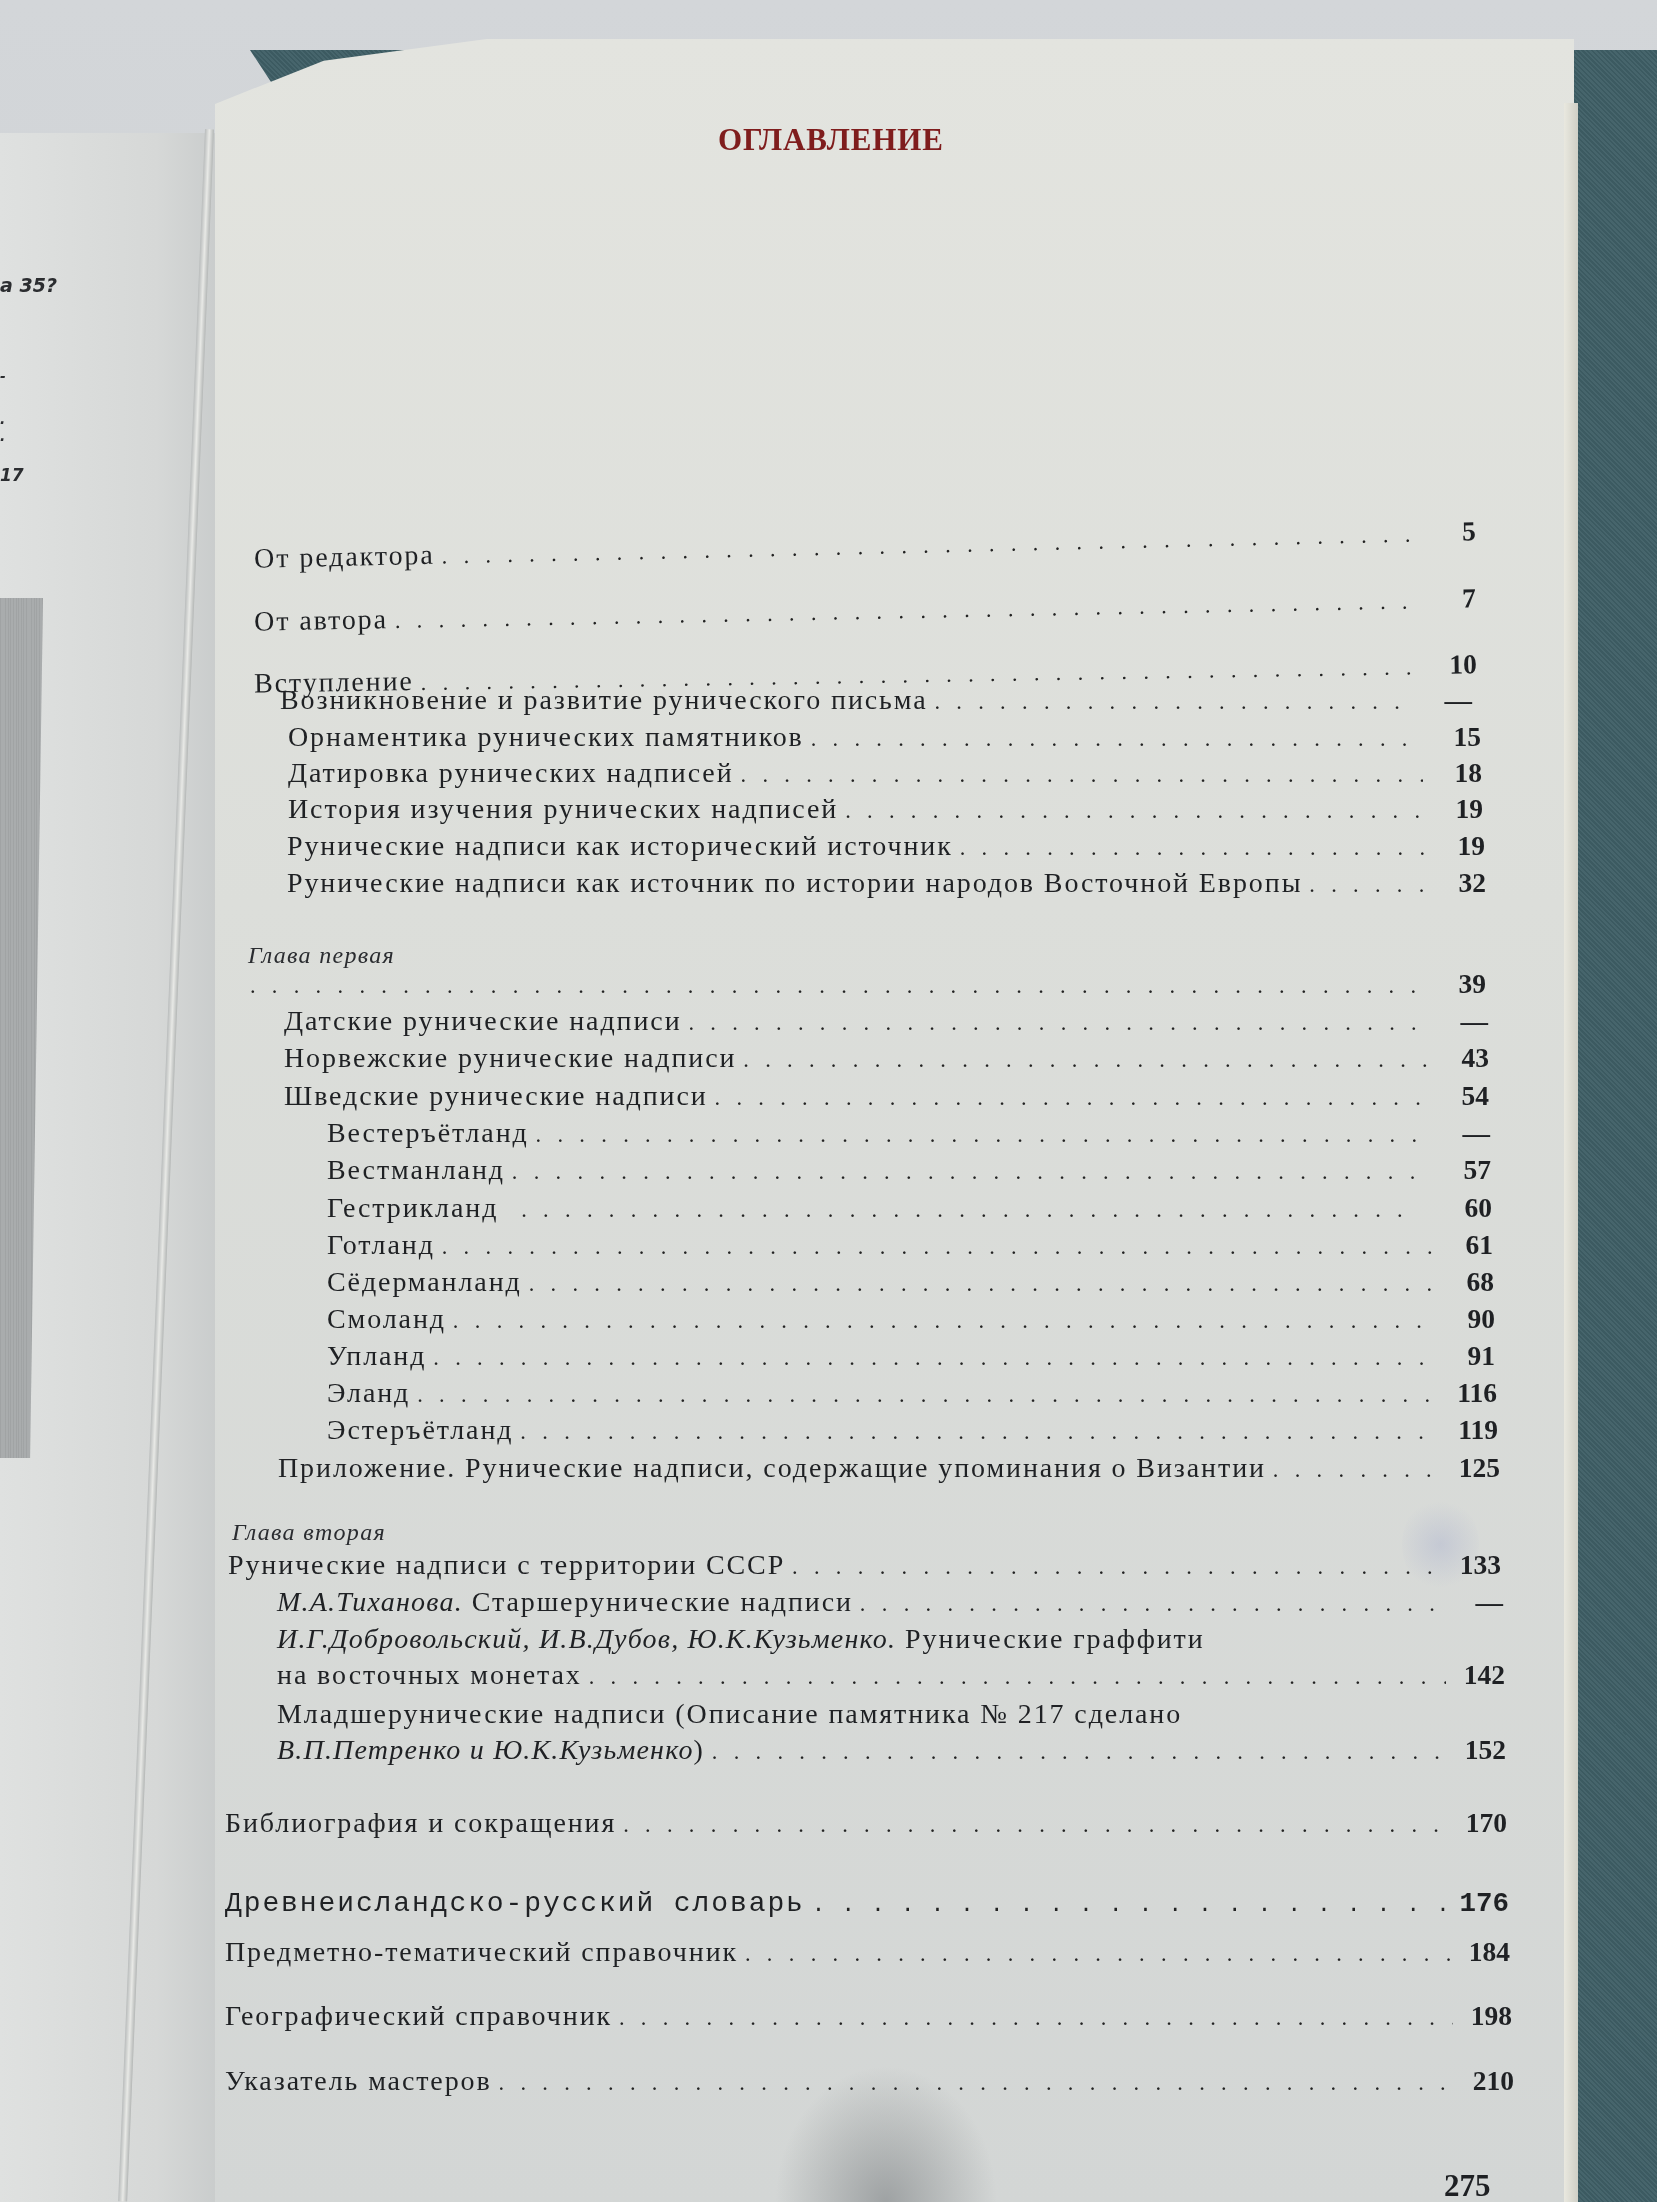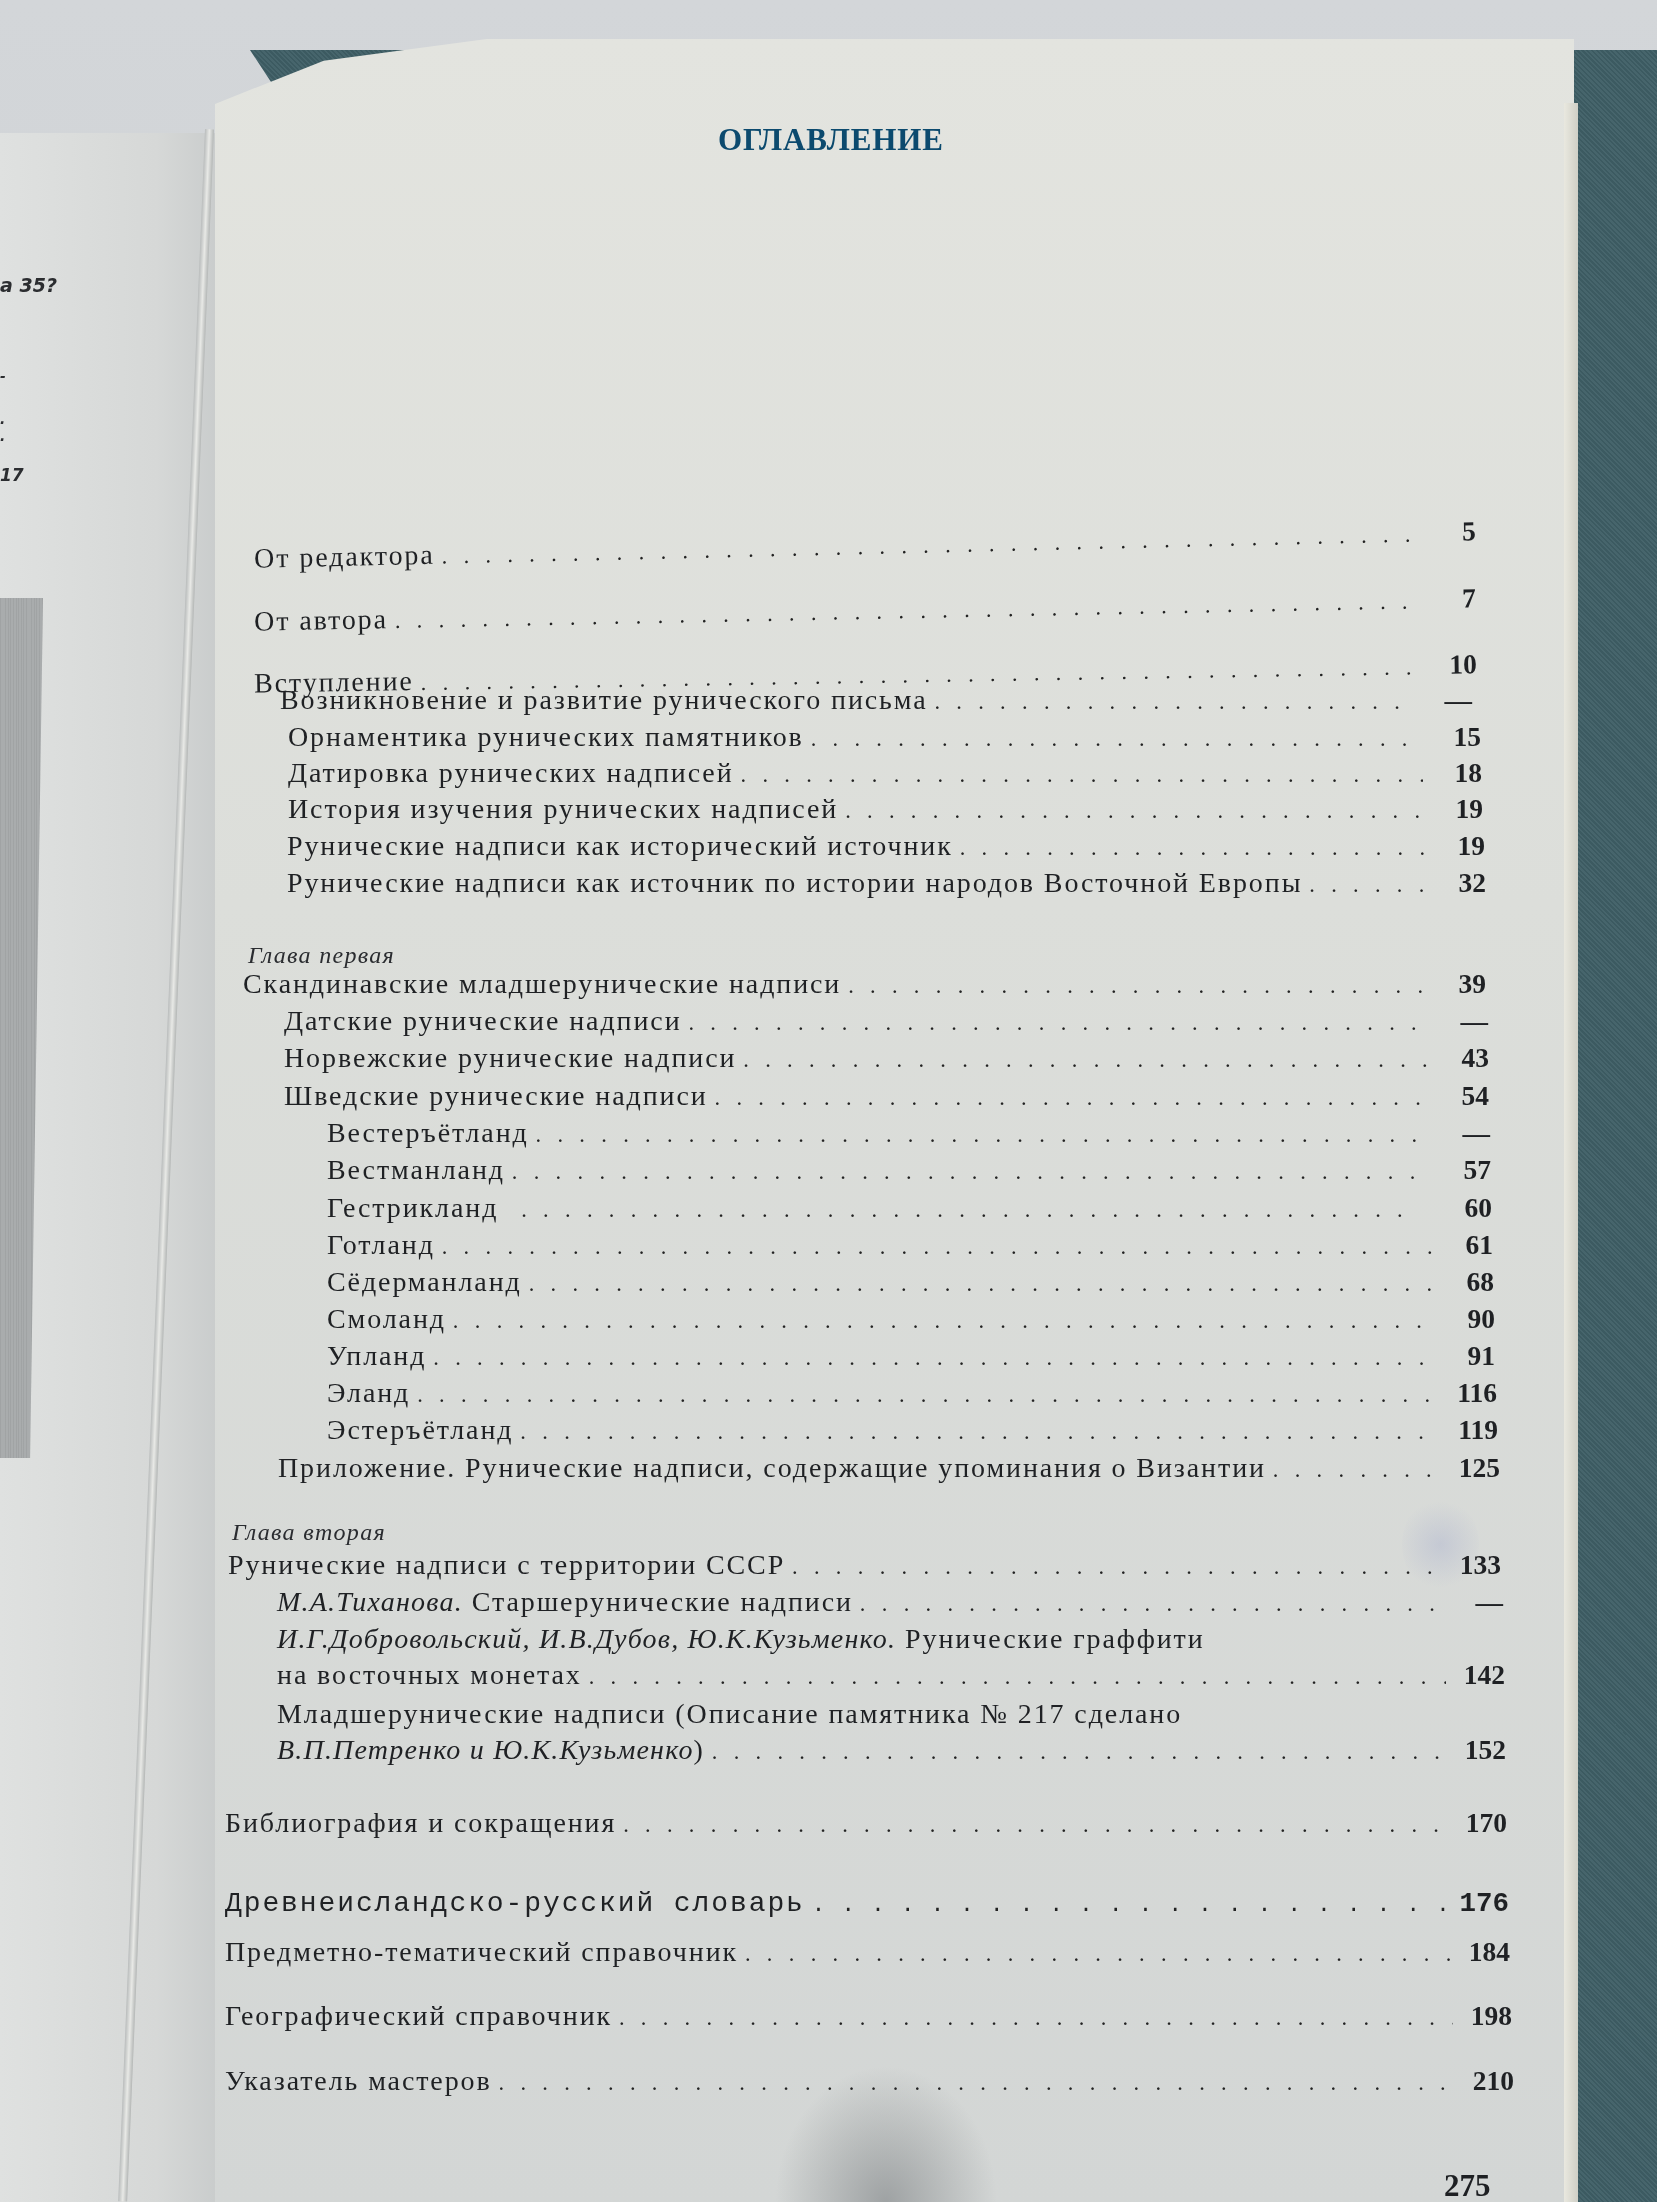--- a/index.html
+++ b/index.html
@@ -37,21 +37,21 @@
     border-top-left-radius:77px 34px;
     clip-path:polygon(0 3%,8% 1%,20% 0,100% 0,100% 100%,0 100%);
   }
   .right-edge {
     position:absolute; left:1564px; top:103px; width:13.8px; height:2099px;
     background:linear-gradient(90deg,#e9e8df,#cfcfc6);
   }
   .toc { position:absolute; left:0; top:0; width:1658px; height:2203px; }
   .title {
     position:absolute; left:718px; top:122px;
-    font-weight:bold; font-size:31px; letter-spacing:0.9px; color:#0c4a6e;
+    font-weight:bold; font-size:31px; letter-spacing:0.9px; color:#7f1d1d;
   }
   .row {
     position:absolute; display:flex; align-items:baseline;
     color:#1f2124; font-size:28px; letter-spacing:1.9px; white-space:nowrap;
   }
   .row .label { flex:0 0 auto; }
   .row .label i { font-style:italic; letter-spacing:1.2px; }
   .row .leader {
     flex:1 1 auto; overflow:hidden; margin:0 6.9px;
     letter-spacing:16.3px; color:#222; font-size:22.4px;
@@ -133,21 +133,20 @@
     <span class="page">19</span>
   </div>
   <div class="row" style="left:287px;top:867px;width:1199px;">
     <span class="label">Рунические надписи как источник по истории народов Восточной Европы</span>
     <span class="leader">.........................................................</span>
     <span class="page">32</span>
   </div>
 
   <div class="chapter" style="left:248px;top:942px;">Глава первая</div>
   <div class="row" style="left:243px;top:968px;width:1243px;">
-    <span class="label">Скандинавские младшерунические надписи</span>
     <span class="leader">.........................................................</span>
     <span class="page">39</span>
   </div>
   <div class="row" style="left:284px;top:1005px;width:1204px;">
     <span class="label">Датские рунические надписи</span>
     <span class="leader">.........................................................</span>
     <span class="page">—</span>
   </div>
   <div class="row" style="left:284px;top:1042px;width:1205px;">
     <span class="label">Норвежские рунические надписи</span>

